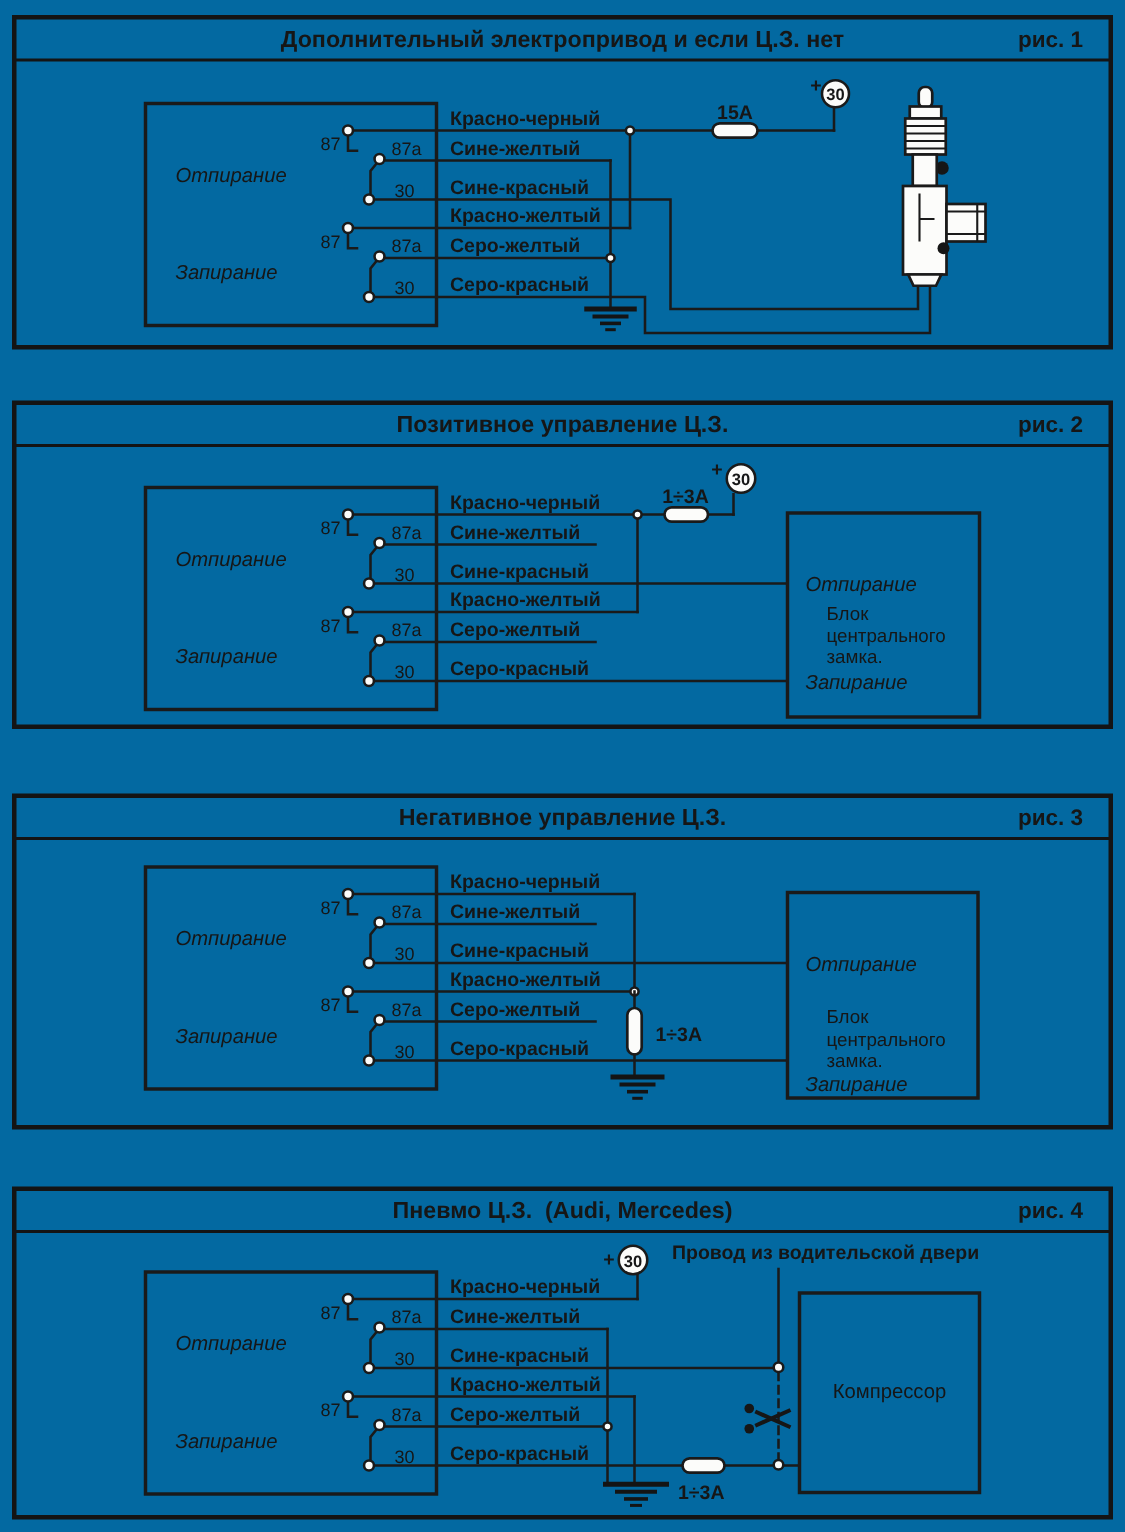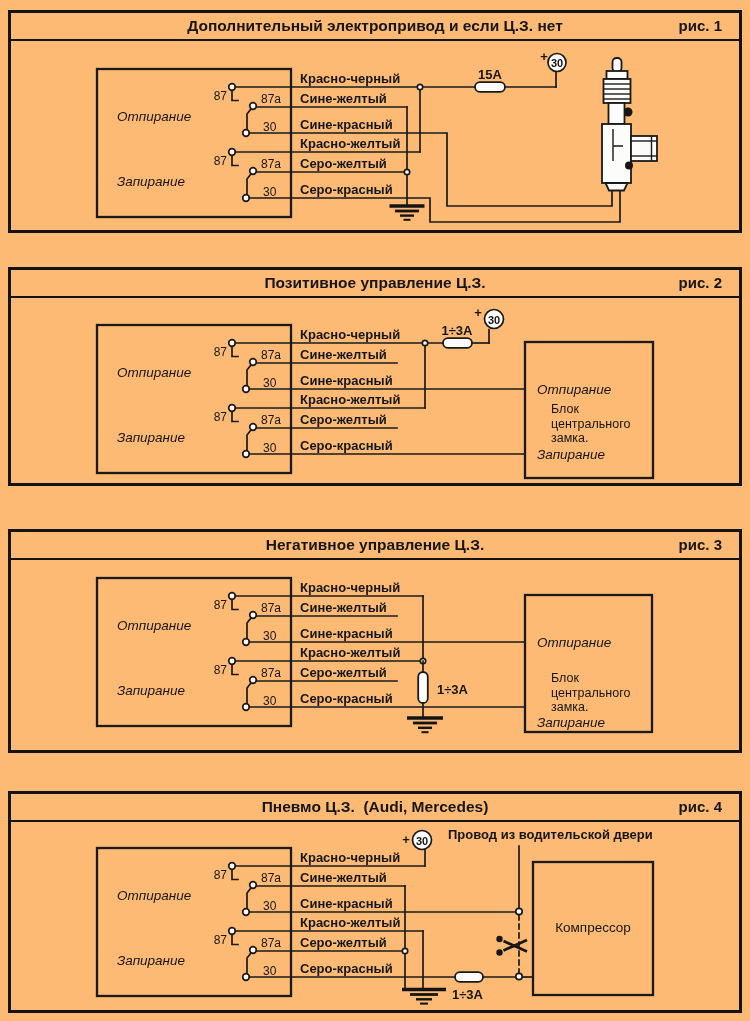--- a/index.html
+++ b/index.html
@@ -1,16 +1,16 @@
 <!DOCTYPE html>
 <html><head>
 <meta charset="utf-8">
 <style>
   html,body{margin:0;padding:0;background:#e8e8e6;}
-  .page{position:relative;width:750px;height:1021px;background:#fdba74;overflow:hidden;
+  .page{position:relative;width:750px;height:1021px;background:#0369a1;overflow:hidden;
         font-family:"Liberation Sans",sans-serif;}
   svg{position:absolute;left:0;top:0;}
   svg text{fill:#161616;}
   .w{stroke:#1a1a1a;stroke-width:1.7;fill:none;stroke-linecap:square;}
   .frame{stroke:#141414;stroke-width:3;fill:none;}
   .sep{stroke:#141414;stroke-width:2;}
   .box{stroke:#1a1a1a;stroke-width:2.3;fill:none;}
   .node{fill:#fcfcfa;stroke:#1a1a1a;stroke-width:1.7;}
   .fuse{fill:#fcfcfa;stroke:#1a1a1a;stroke-width:1.8;}
   .part{fill:#fcfcfa;stroke:#1a1a1a;stroke-width:1.8;}

